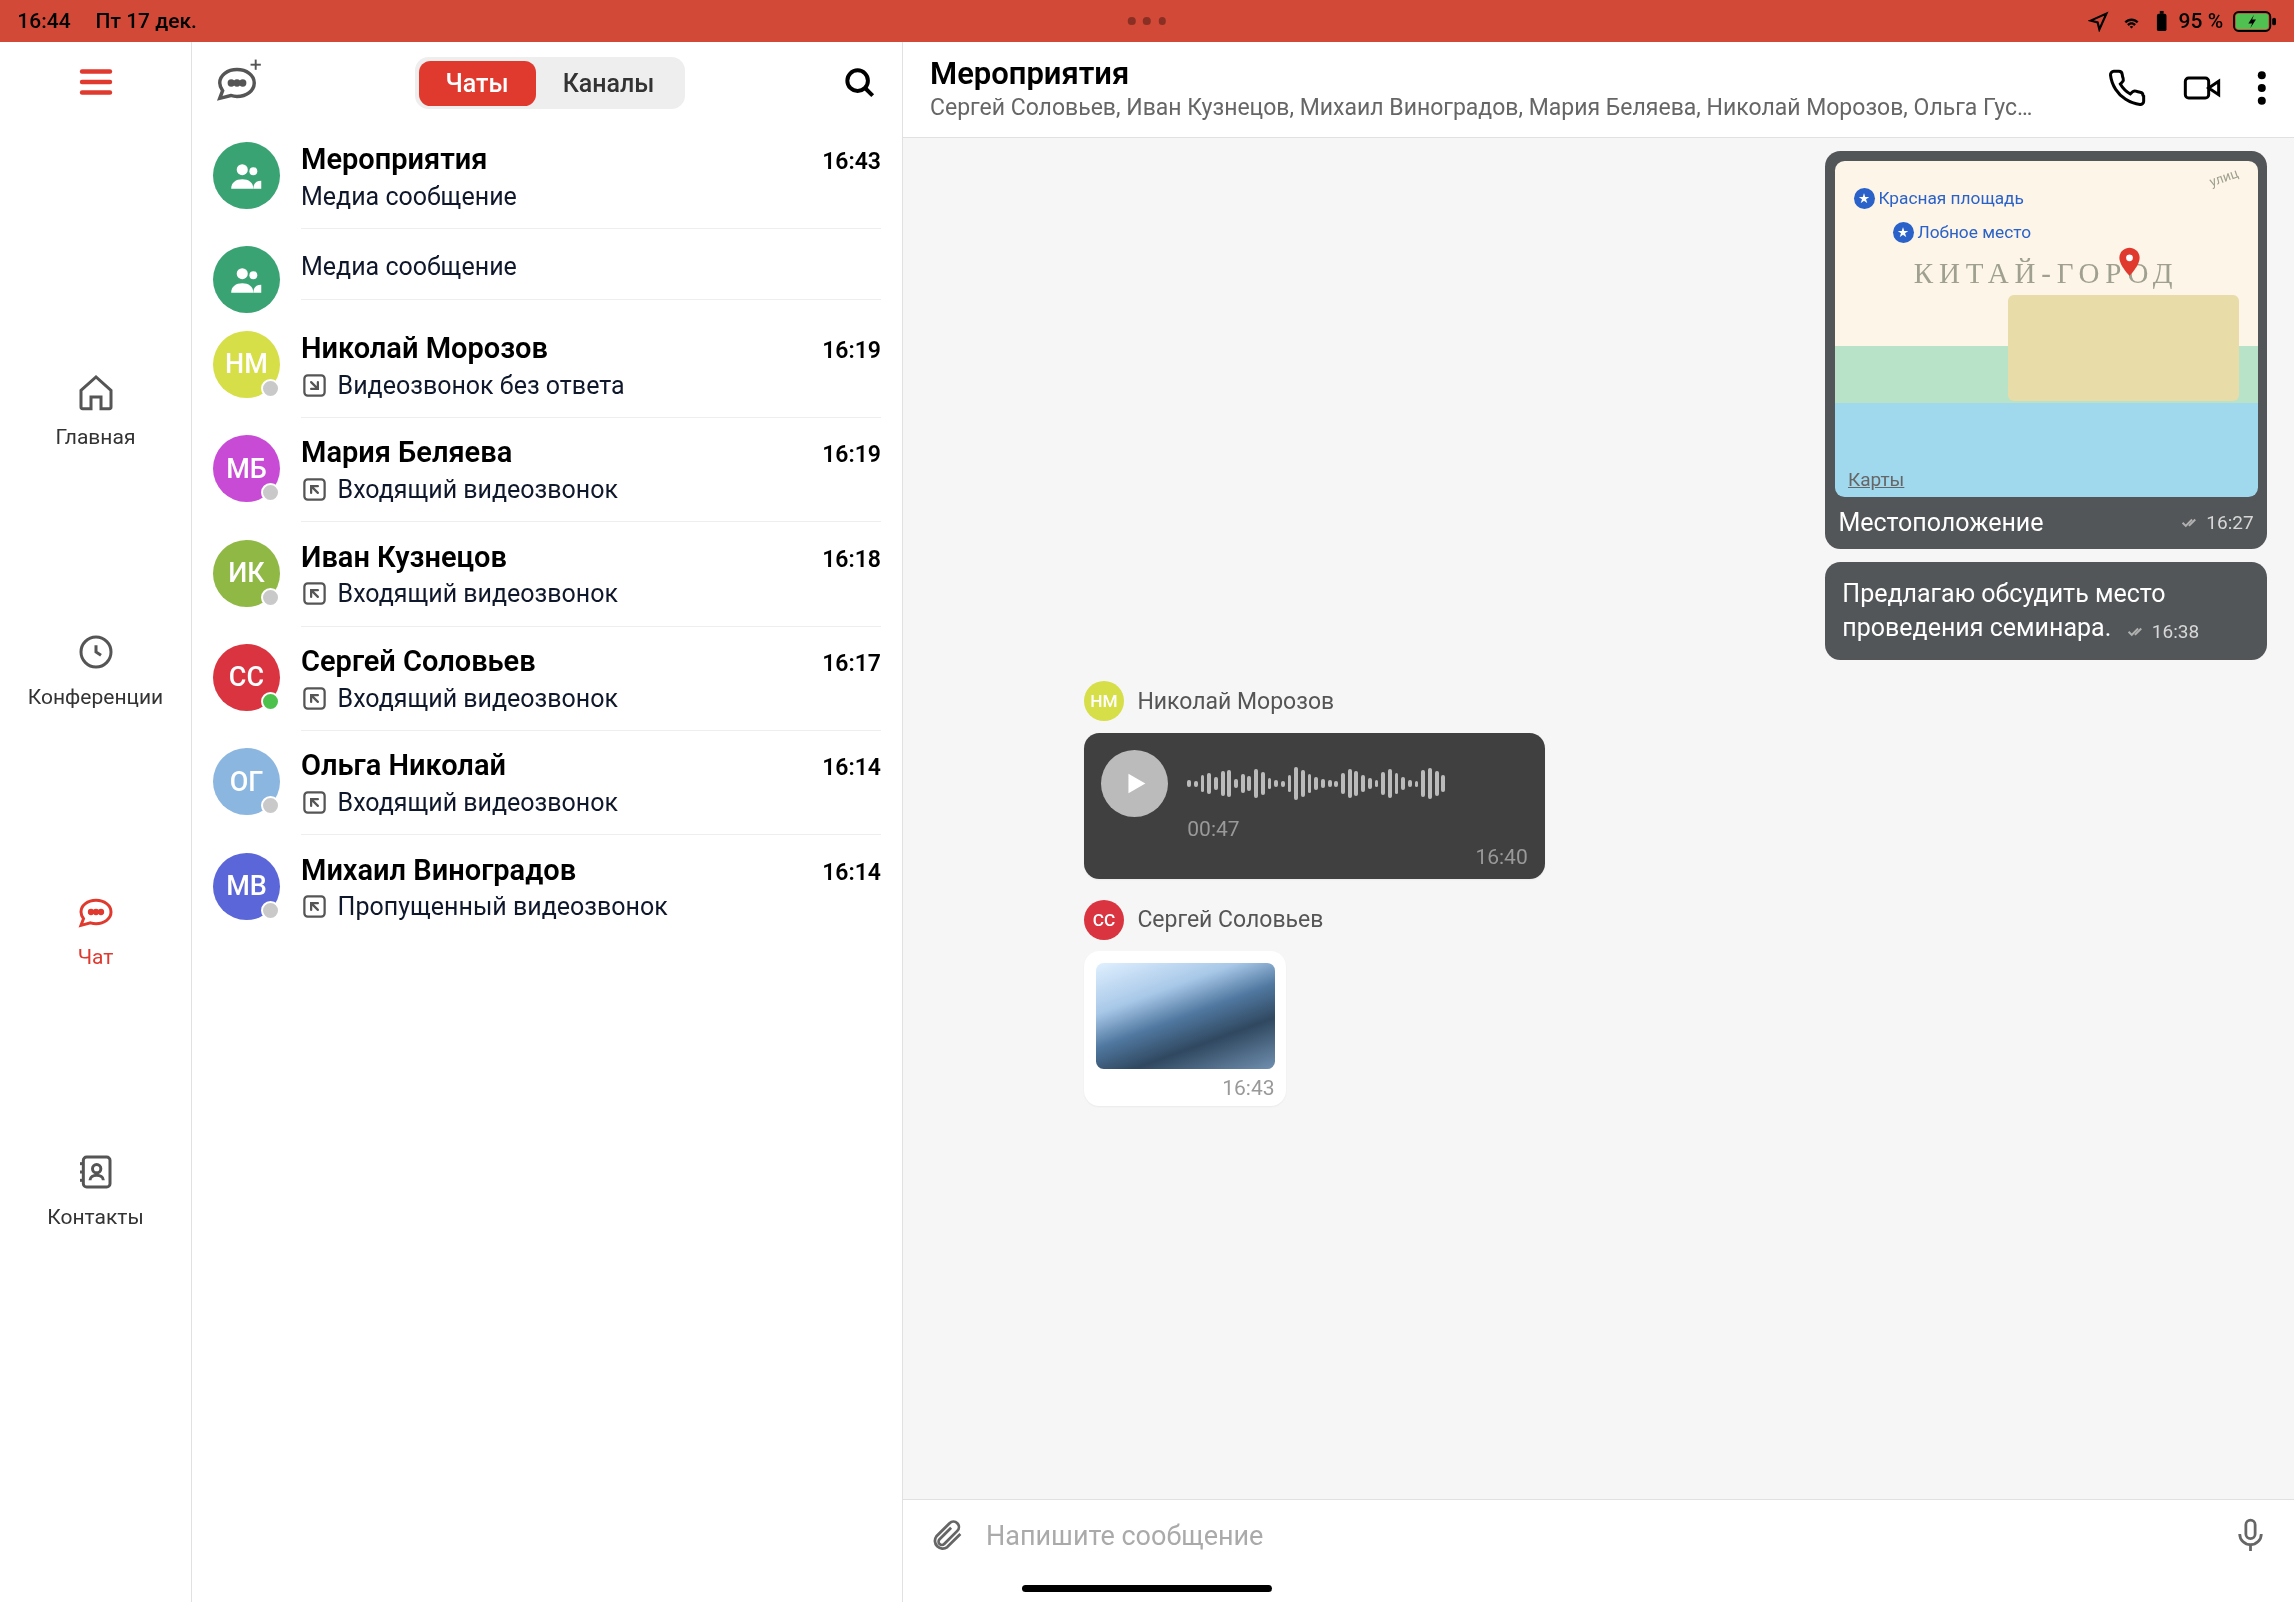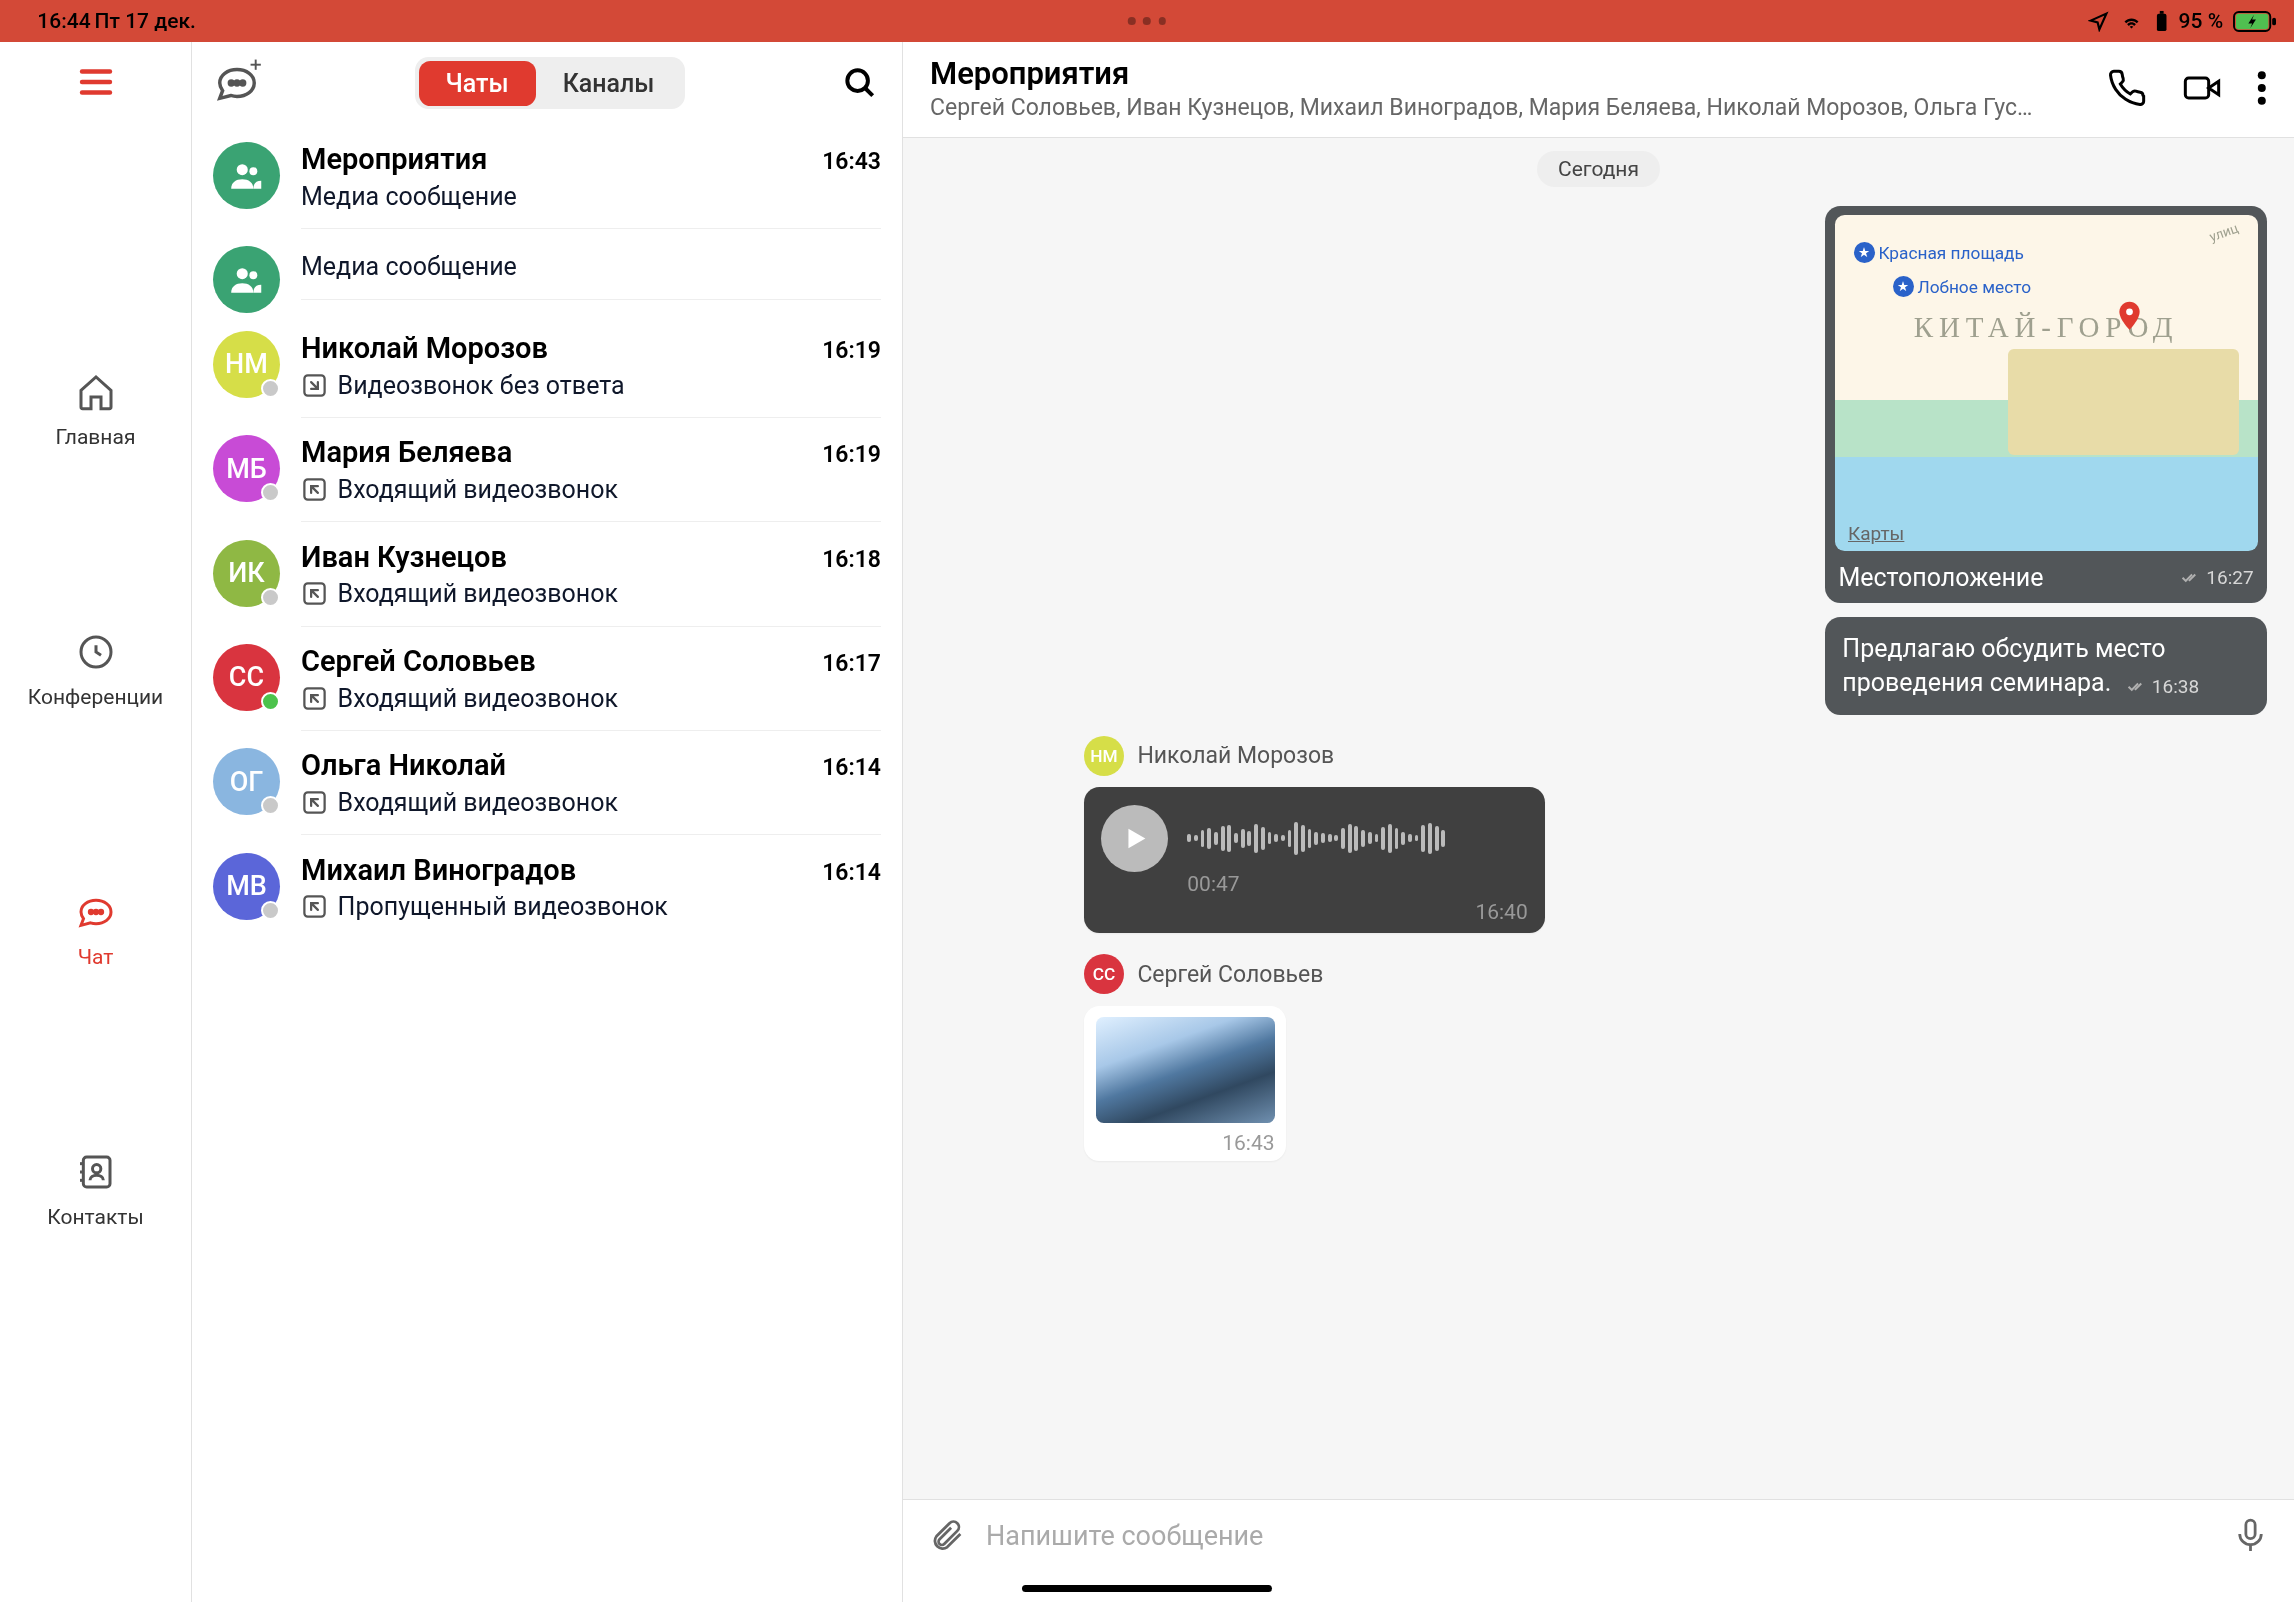--- a/index.html
+++ b/index.html
@@ -1,20 +1,20 @@
 <!DOCTYPE html>
 <html><head>
 <meta charset="utf-8">
 <style>
 * { margin: 0; padding: 0; box-sizing: border-box; font-family: -apple-system, BlinkMacSystemFont, "Segoe UI", Roboto, Helvetica, Arial, sans-serif; }
 html, body { width: 100%; height: 100%; overflow: hidden; background: #fff; }
 
 
 .status-bar { height: 42px; background: #d34937; display: flex; align-items: center; padding: 0 17.3px; font-size: 21px; font-weight: 500; color: #000; justify-content: space-between; position: relative; }
-.status-left { display: flex; gap: 4px; align-items: flex-start; margin-left: 20px; }
+.status-left { display: flex; gap: 25px; align-items: flex-start; }
 .status-center { display: flex; gap: 7.7px; align-items: center; position:absolute; left:50%; transform:translateX(-50%); }
 .status-center .dot { width: 7.7px; height: 7.7px; border-radius: 50%; background: rgba(0,0,0,0.35); }
 .status-right { display: flex; gap: 9.6px; align-items: center; font-size: 21px; }
 
 
 .app { display: flex; height: calc(100% - 42px); }
 
 
 .sidebar { width: 192px; border-right: 1px solid #e1e1e1; display: flex; flex-direction: column; align-items: center; padding-top: 19px; }
 .hamburger { color: #e03a2f; margin-bottom: 269px; }
@@ -374,21 +374,20 @@
             <svg width="9.6" height="40" viewBox="0 0 6 24" fill="#000">
               <circle cx="3" cy="4" r="2.5"></circle>
               <circle cx="3" cy="12" r="2.5"></circle>
               <circle cx="3" cy="20" r="2.5"></circle>
             </svg>
           </span>
       </div>
     </div>
 
     <div class="messages">
-      <div class="date-chip-wrap"><span class="date-chip">Сегодня</span></div>
 
       <div class="msg-right">
         <div class="bubble-dark">
           <div class="map-preview">
             <div style="position:absolute;top:9.6px;right:19px;font-size:13.4px;color:#9fa08f;transform:rotate(-20deg)">улиц</div>
             <div class="map-label" style="top:27px;left:19px">
                 <span class="star">★</span>
                 <span>Красная площадь</span>
               </div>
             <div class="map-label" style="top:61px;left:58px">

